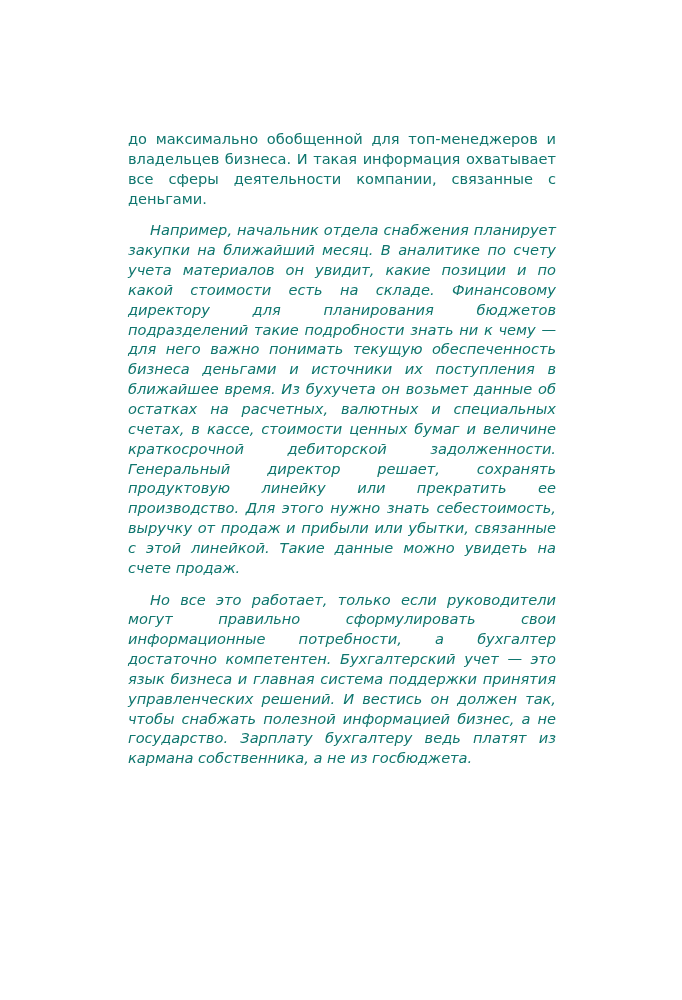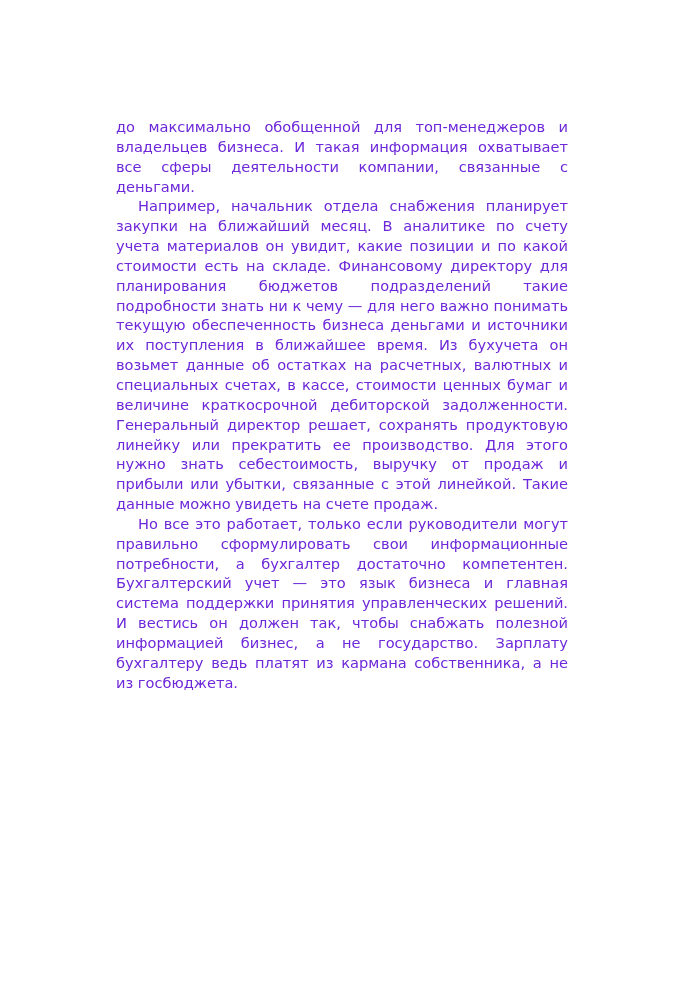--- a/index.html
+++ b/index.html
@@ -25,35 +25,36 @@
   }
 
   .text-block {
     position: absolute;
     left: 116px;
     top: 117px;
     width: 452px;
   }
 
   p.para {
-    margin: 0;
+    margin: 12px;
     padding: 0;
     text-align: justify;
     text-justify: inter-word;
     font-size: 14.6px;
     line-height: 19.85px;
     letter-spacing: -0.01px;
     word-spacing: 0px;
     hyphens: manual;
     -webkit-hyphens: manual;
-    color: #6d28d9;
+    color: #0f766e;
   }
 
   p.para.indent {
     text-indent: 22px;
+    font-style: italic;
   }
 
   
   p.para::after {
     content: "";
     display: inline-block;
     width: 100%;
   }
   p.para.no-stretch::after {
     content: none;

